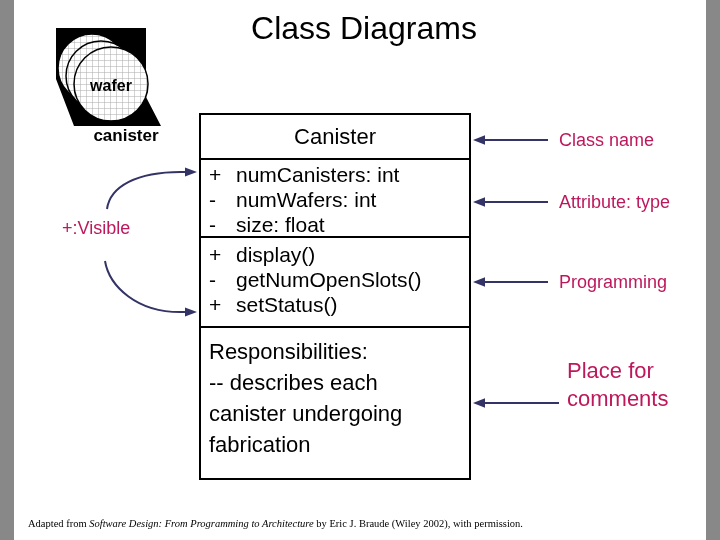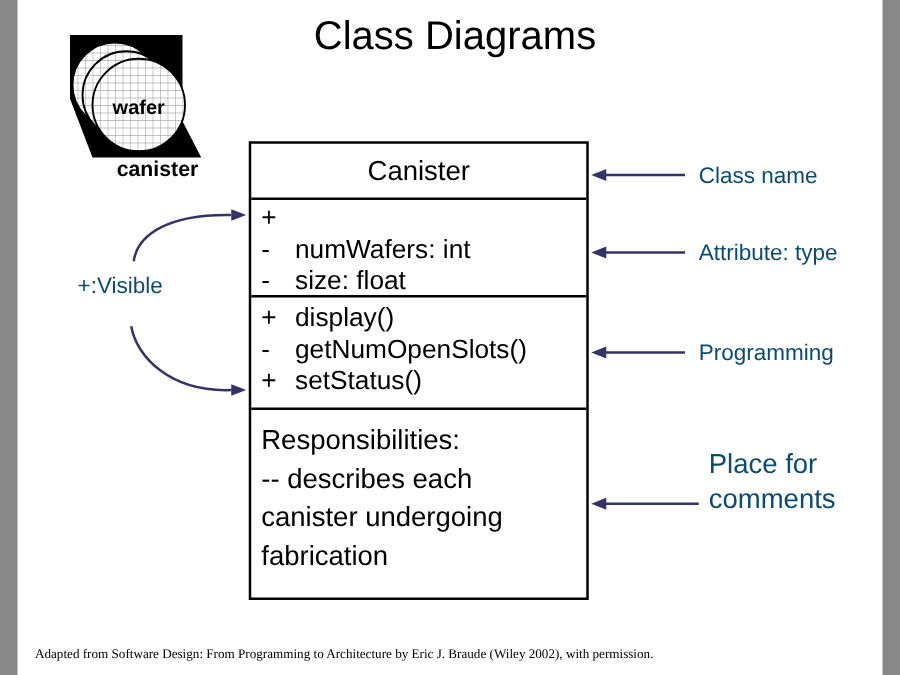--- a/index.html
+++ b/index.html
@@ -25,35 +25,35 @@
   .sec{box-sizing:border-box;border-bottom:2px solid #000;}
   .sec:last-child{border-bottom:none;}
   .sec-name{height:45px;display:flex;align-items:center;justify-content:center;
     font-size:22px;}
   .sec-attrs{height:78px;padding:2px 0 0 8px;font-size:21px;line-height:25px;}
   .sec-ops{height:90px;padding:4px 0 0 8px;font-size:21px;line-height:25px;}
   .sec-resp{height:148px;padding:8px 18px 0 8px;font-size:22px;line-height:31px;}
   .member{display:flex;}
   .vis{display:inline-block;width:27px;flex:0 0 27px;}
   
-  .note{color:#0c4a6e;}
+  .note{color:#be185d;}
   .left-note{left:28px;top:215px;font-size:18px;line-height:27px;}
   .left-note .l1{margin-left:20px;}
   .lbl-class-name{left:545px;top:130px;font-size:18px;}
   .lbl-attribute{left:545px;top:192px;font-size:18px;}
   .lbl-operations{left:545px;top:272px;font-size:18px;}
   .lbl-comments{left:553px;top:357px;font-size:22px;line-height:28px;}
   
   .arrows{left:0;top:0;pointer-events:none;}
   
   .footer{
     left:14px;top:518px;width:560px;font-family:"Liberation Serif", serif;
     font-size:10.5px;color:#000;
   }
-  .footer .it{}
+  .footer .it{font-style:italic;}
 </style>
 </head>
 <body>
 
 <div class="slide">
 
   <div class="abs slide-title">Class Diagrams</div>
 
   <svg class="abs logo-svg" width="125" height="110" viewBox="30 20 125 110">
     <defs>
@@ -70,20 +70,21 @@
   </svg>
   <div class="abs canister-label">canister</div>
 
   <div class="abs uml-box">
     <div class="sec sec-name">
       <span>Canister</span>
     </div>
     <div class="sec sec-attrs">
       <div class="member">
         <span class="vis">+</span>
+        <span>numCanisters: int</span>
       </div>
       <div class="member">
         <span class="vis">-</span>
         <span>numWafers: int</span>
       </div>
       <div class="member">
         <span class="vis">-</span>
         <span>size: float</span>
       </div>
     </div>

